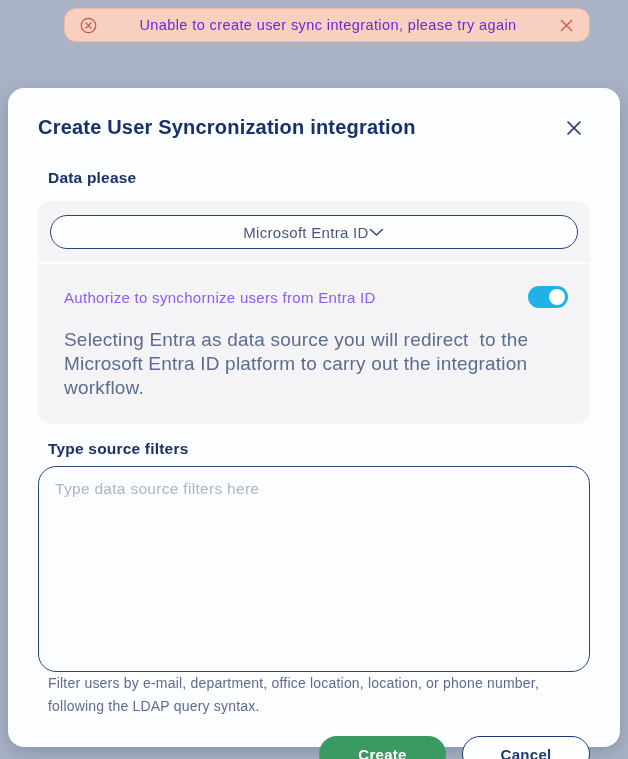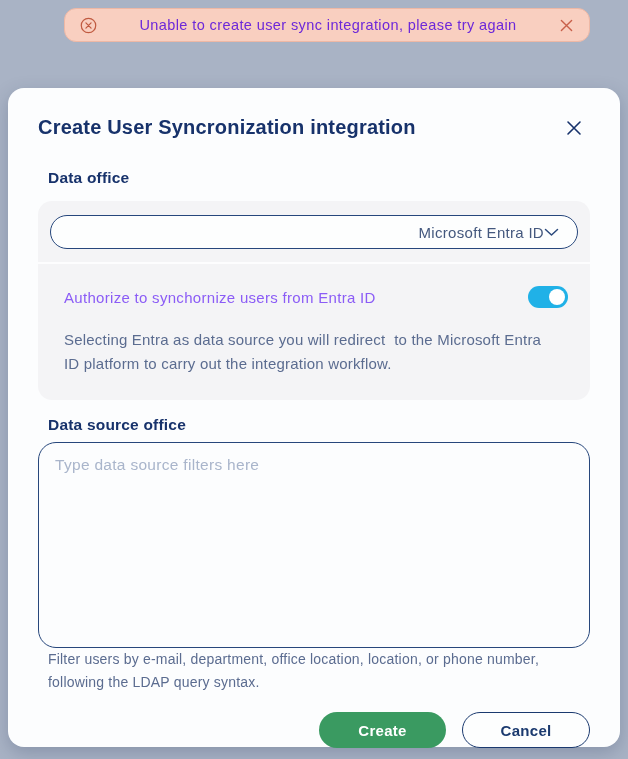--- a/index.html
+++ b/index.html
@@ -67,21 +67,21 @@
   .panel-top {
     background: #f4f4f6;
     padding: 14px 12px 13px 12px;
     border-bottom: 2px solid #fdfdfe;
   }
   .dropdown {
     height: 34px; width: 100%;
     background: #fdfefe;
     border: 1.3px solid #27477c;
     border-radius: 17px;
-    display: flex; align-items: center; justify-content: flex-end;
+    display: flex; align-items: center; justify-content: center;
     padding: 0 18px 0 17px;
     cursor: pointer;
   }
   .dropdown-value { font-size: 15px; color: #44587e; letter-spacing: 0.3px; }
   .chevron { display: flex; align-items: center; color: #2c4a7d; }
 
   .panel-bottom {
     background: #f4f4f6;
     padding: 22px 22px 24px 26px;
   }
@@ -94,21 +94,21 @@
     background: #20b1e7; border: none; cursor: pointer;
     position: relative; flex: none;
   }
   .toggle .knob {
     position: absolute; top: 3px; right: 3px;
     width: 16px; height: 16px; border-radius: 50%;
     background: #ffffff;
   }
   .panel-help {
     margin-top: 20px; margin-right: 10px;
-    font-size: 15px; line-height: 24px;
+    font-size: 19px; line-height: 24px;
     color: #5b6c90; letter-spacing: 0.2px;
     white-space: pre-wrap;
   }
 
   
   .filters-label { margin-top: 16px; }
   .filters-input {
     display: block;
     margin-top: 8px;
     width: 100%; height: 206px;
@@ -175,21 +175,21 @@
 
   <div class="modal-header">
     <h1 class="modal-title">Create User Syncronization integration</h1>
     <button class="modal-close">
       <svg width="16" height="16" viewBox="0 0 16 16" fill="none">
         <path d="M2 2l12 12M14 2L2 14" stroke="currentColor" stroke-width="1.6" stroke-linecap="round"></path>
       </svg>
     </button>
   </div>
 
-  <label class="field-label">Data office</label>
+  <label class="field-label">Data please</label>
 
   <div class="panel">
     <div class="panel-top">
       <div class="dropdown">
         <span class="dropdown-value">Microsoft Entra ID</span>
         <span class="chevron">
           <svg width="15" height="9" viewBox="0 0 15 9" fill="none">
             <path d="M1.5 1.5l6 5.5 6-5.5" stroke="currentColor" stroke-width="1.5" stroke-linecap="round" stroke-linejoin="round"></path>
           </svg>
         </span>
@@ -199,21 +199,21 @@
       <div class="toggle-row">
         <span class="toggle-label">Authorize to synchornize users from Entra ID</span>
         <button class="toggle" aria-checked="true">
           <span class="knob"></span>
         </button>
       </div>
       <p class="panel-help">Selecting Entra as data source you will redirect  to the Microsoft Entra ID platform to carry out the integration workflow.</p>
     </div>
   </div>
 
-  <label class="field-label filters-label">Data source office</label>
+  <label class="field-label filters-label">Type source filters</label>
 
   <textarea class="filters-input" placeholder="Type data source filters here" style=""></textarea>
 
   <p class="filters-help">Filter users by e-mail, department, office location, location, or phone number, following the LDAP query syntax.</p>
 
   <div class="actions">
     <button class="btn btn-create">Create</button>
     <button class="btn btn-cancel">Cancel</button>
   </div>
 

